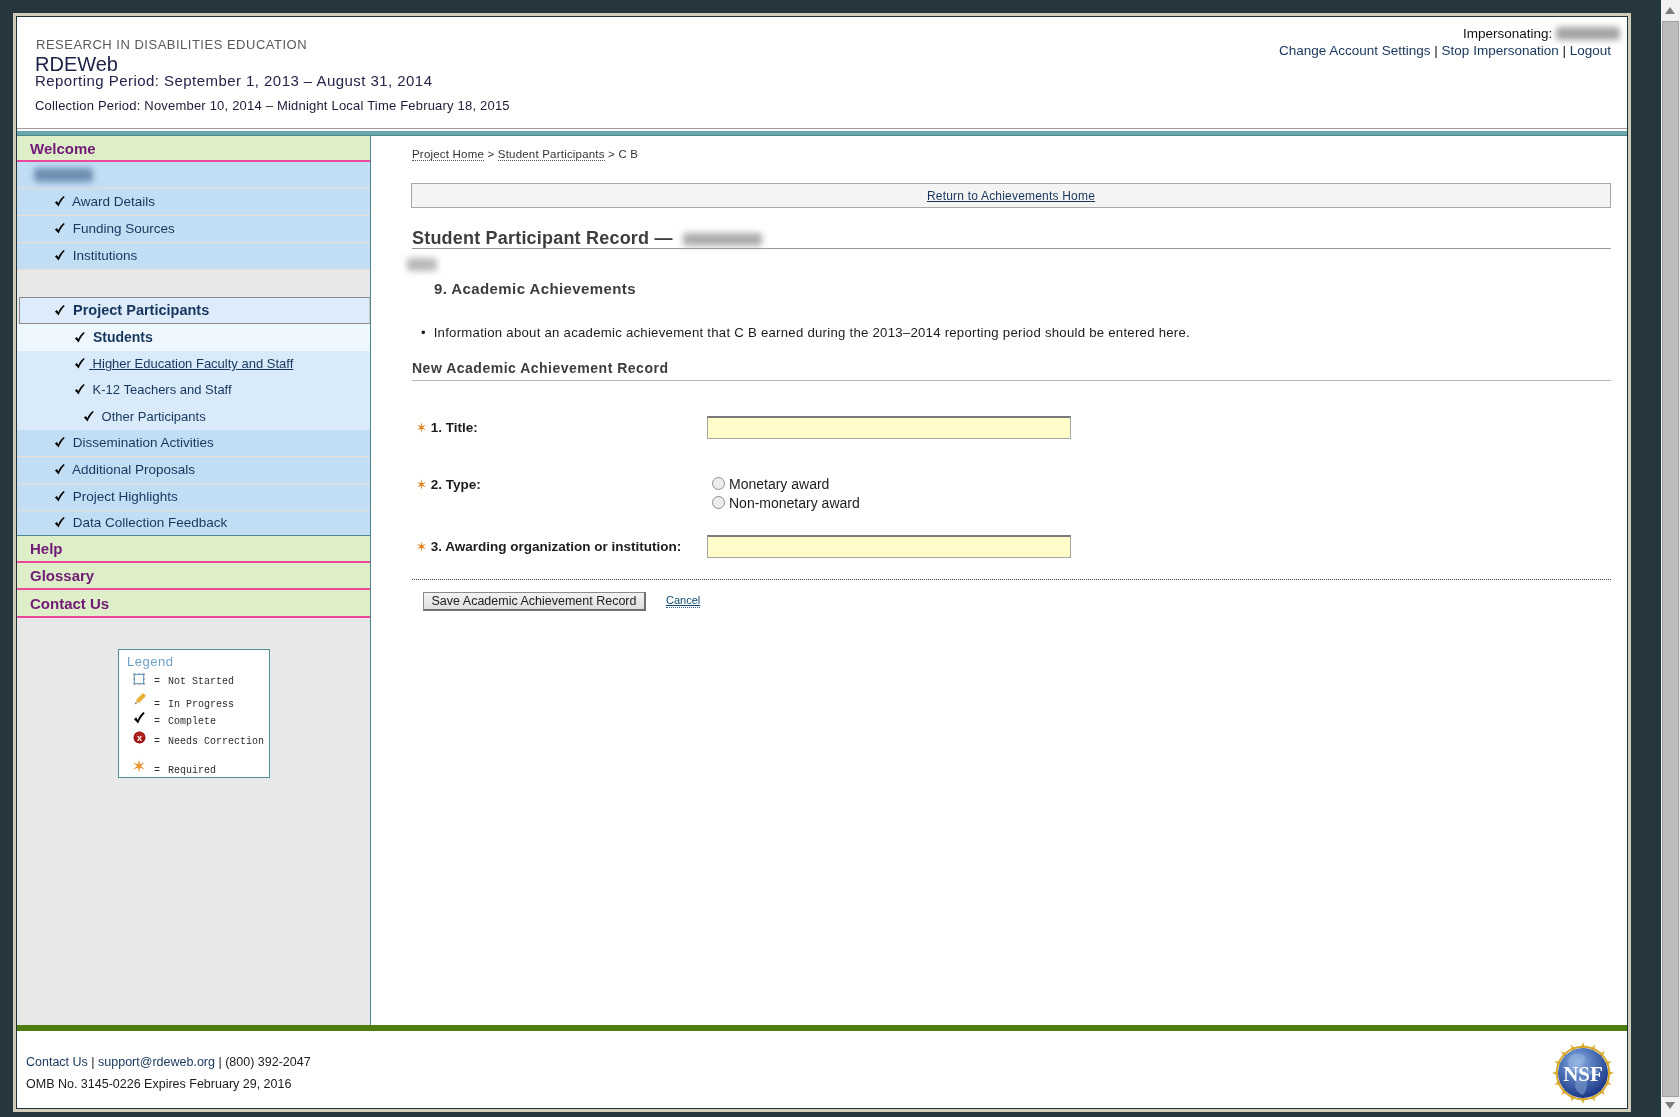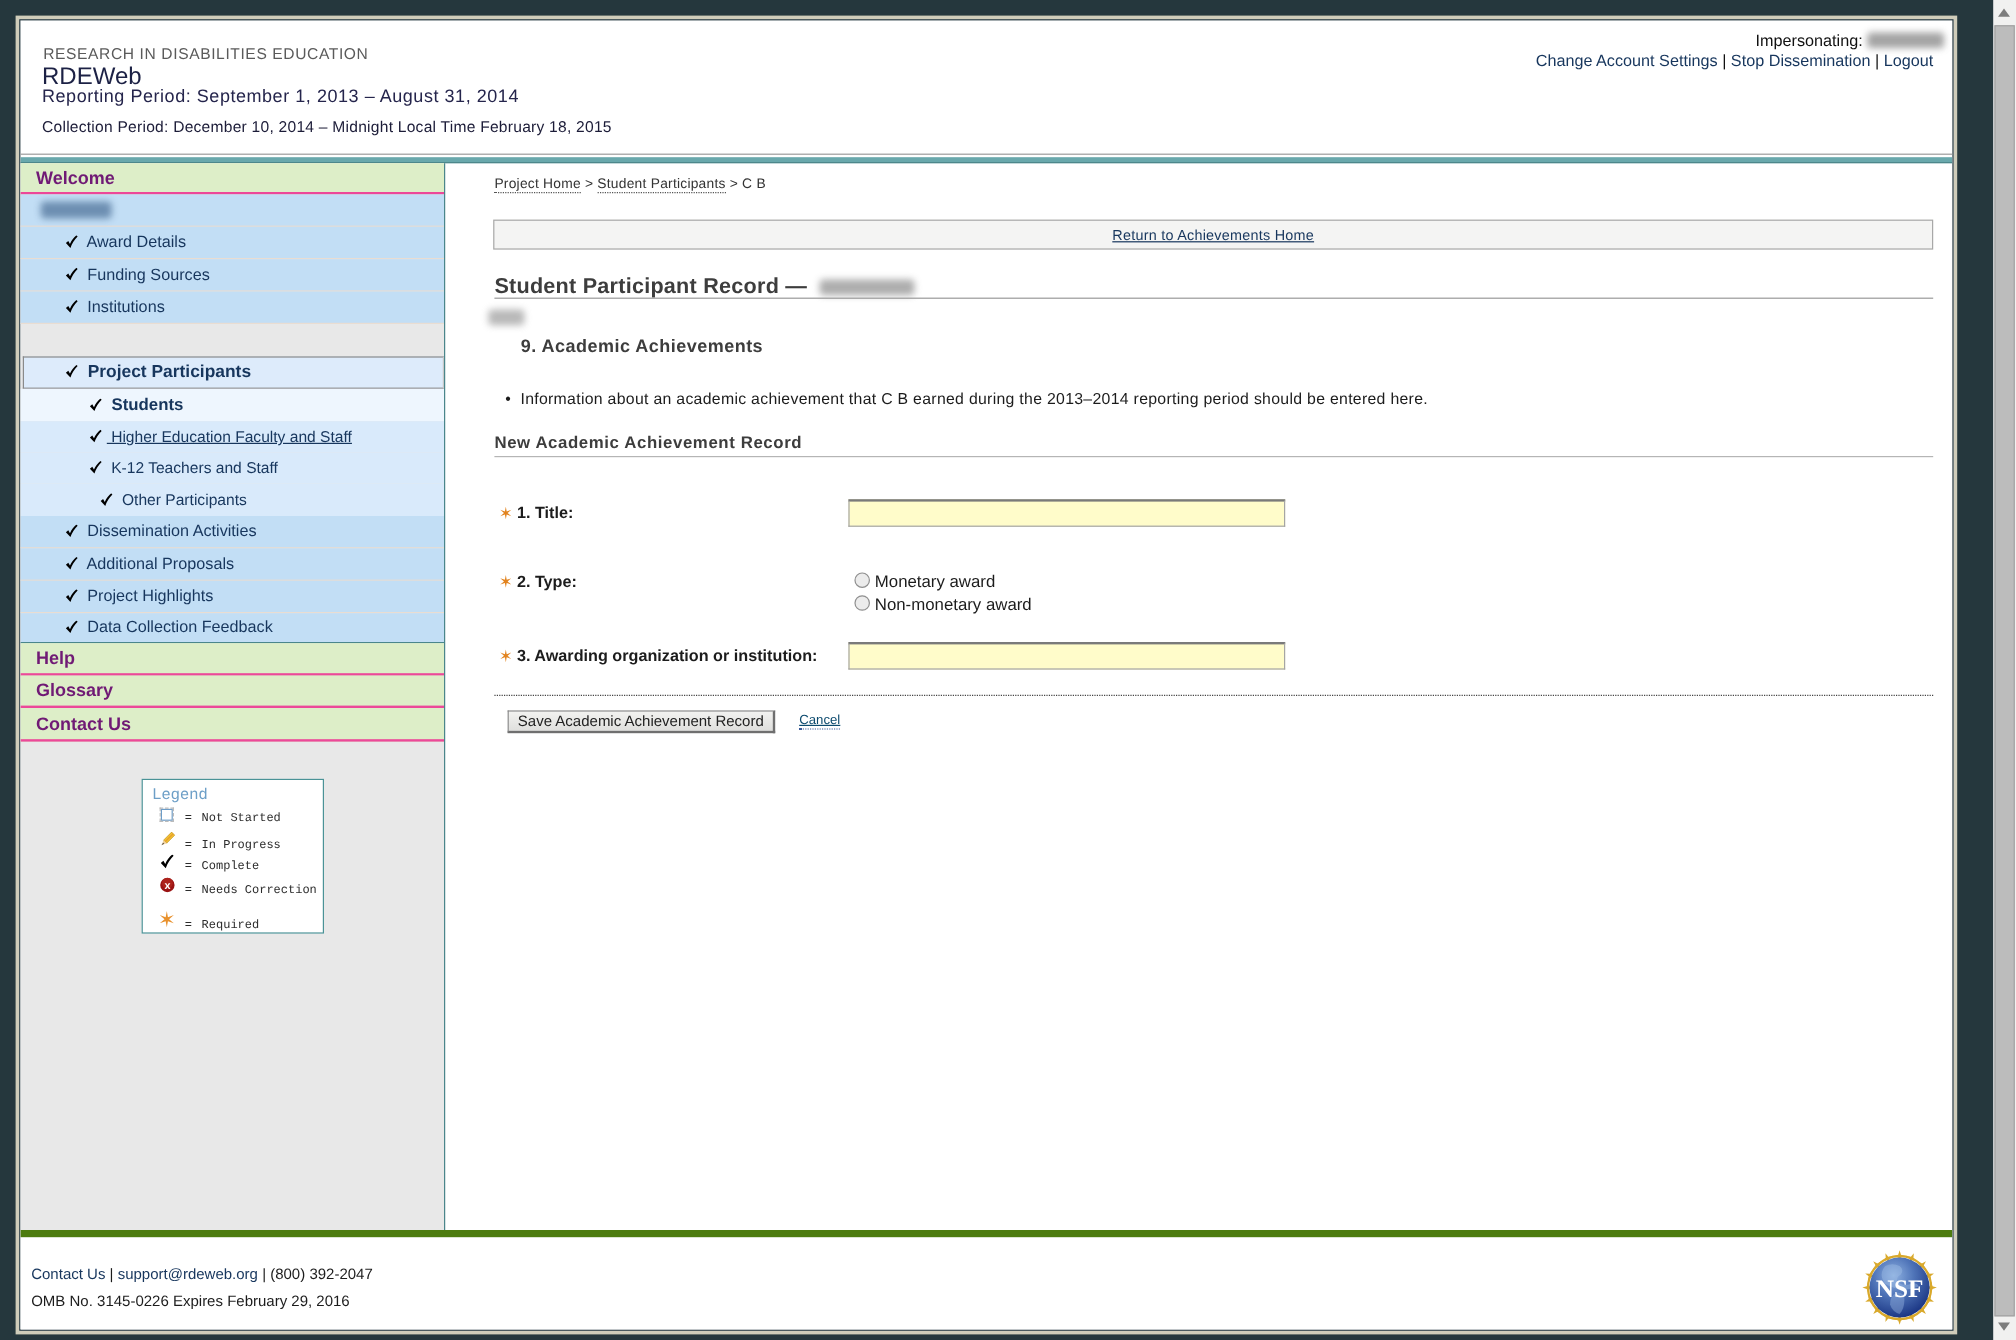--- a/index.html
+++ b/index.html
@@ -78,24 +78,24 @@
 #sb-thumb { position:absolute; left:1px; top:21px; width:17px; height:1076px; background:#bcbcbc; border:1px solid #a2a2a2; }
 .sb-ar { position:absolute; left:4px; width:0; height:0; border-left:5.5px solid transparent; border-right:5.5px solid transparent; }
 </style>
 </head>
 <body>
 <div id="frame">
     <div id="inner">
   <div id="hdr-small">RESEARCH IN DISABILITIES EDUCATION</div>
   <div id="hdr-title">RDEWeb</div>
   <div id="hdr-rep">Reporting Period: September 1, 2013 – August 31, 2014</div>
-  <div id="hdr-coll">Collection Period: December 10, 2014 – Midnight Local Time February 18, 2015</div>
+  <div id="hdr-coll">Collection Period: November 10, 2014 – Midnight Local Time February 18, 2015</div>
   <div id="hdr-right">
     <div style="margin-right:-9px;">Impersonating: <span style="display:inline-block;width:64px;"></span></div>
-    <div class="links"><a class="nv" href="#">Change Account Settings</a> | <a class="nv" href="#">Stop Dissemination</a> | <a class="nv" href="#">Logout</a></div>
+    <div class="links"><a class="nv" href="#">Change Account Settings</a> | <a class="nv" href="#">Stop Impersonation</a> | <a class="nv" href="#">Logout</a></div>
   </div>
   <div class="blob" style="left:1539px; top:10px; width:64px; height:13px; background:#7d7d7d; opacity:0.7;"></div>
   <div id="hdr-line"></div>
   <div id="teal-band"></div>
 
   <div id="sidebar"></div>
   <div class="m green" style="top:119px; height:26px; line-height:25px;">Welcome</div>
   <div class="m blue" style="top:145px; height:27px; line-height:26px;"></div>
   <div class="m blue" style="top:172px; height:27px; padding-left:37px; line-height:26px;"><svg class="cksvg" width="11" height="11" viewBox="0 0 11 11">
           <path d="M0.9,6.6 L2.9,4.9 L4.3,7.3 C5.6,4.3 7.6,1.7 9.7,0.1 L10.7,1.1 C8.1,3.7 5.9,7.0 4.7,10.6 Z" fill="#000"></path>

